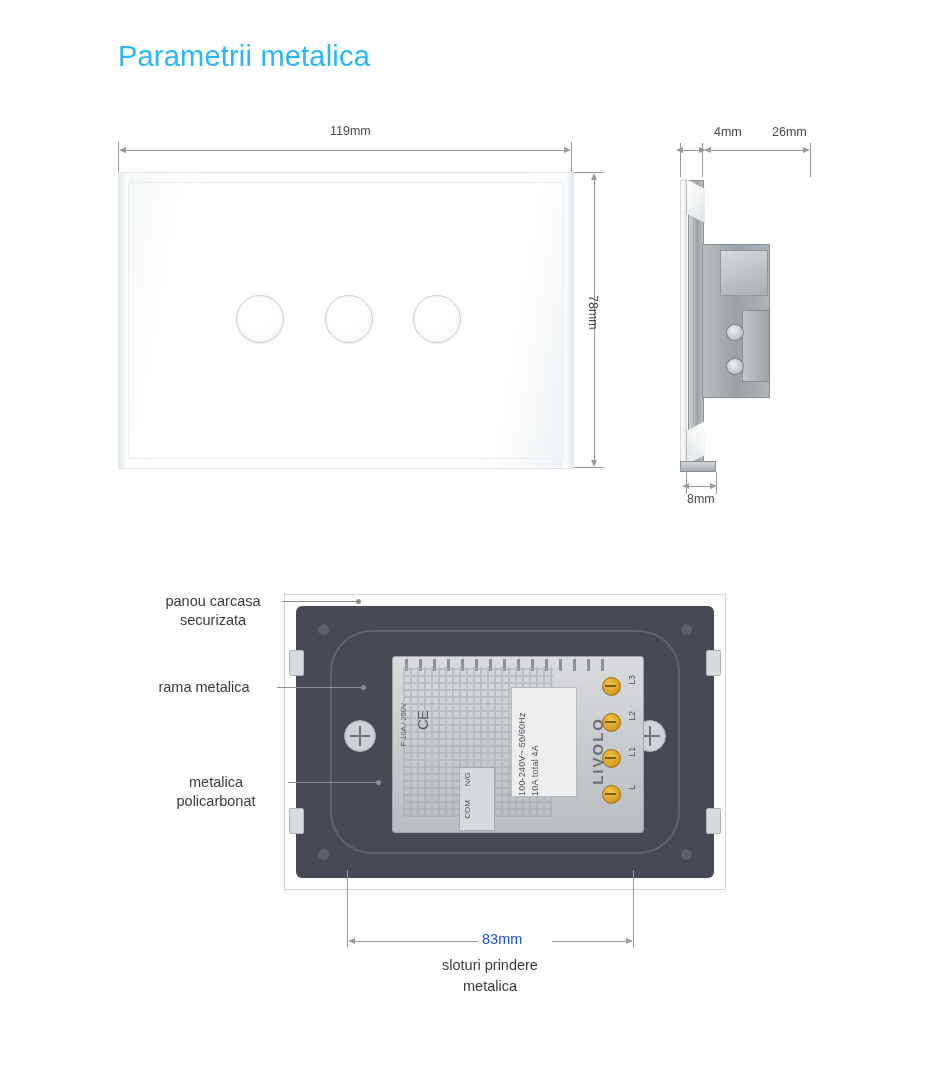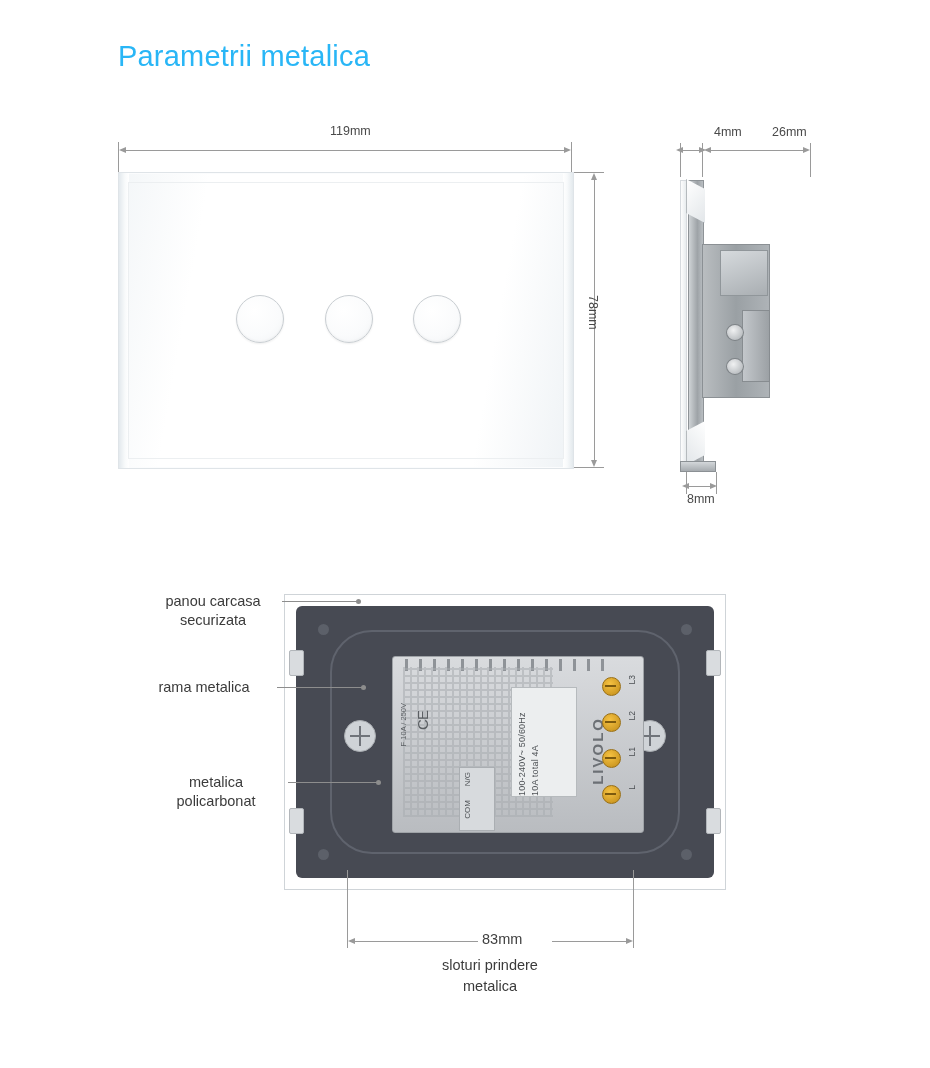--- a/index.html
+++ b/index.html
@@ -476,21 +476,21 @@
     font-size: 14.5px;
     color: #3b3b3b;
     text-align: center;
     line-height: 21px;
     white-space: pre-line;
     width: 300px;
   }
   .bottom-dim {
     position: absolute;
     font-size: 14.5px;
-    color: #404040;
+    color: #1d4ed8;
   }
 </style>
 </head>
 <body>
 
 <div class="page-title">Parametrii metalica</div>
 
 <div class="line-h" style="left:126px; top:150px; width:438px;"></div>
 <div class="arrow left" style="left:119px; top:146.5px;"></div>
 <div class="arrow right" style="left:564px; top:146.5px;"></div>

